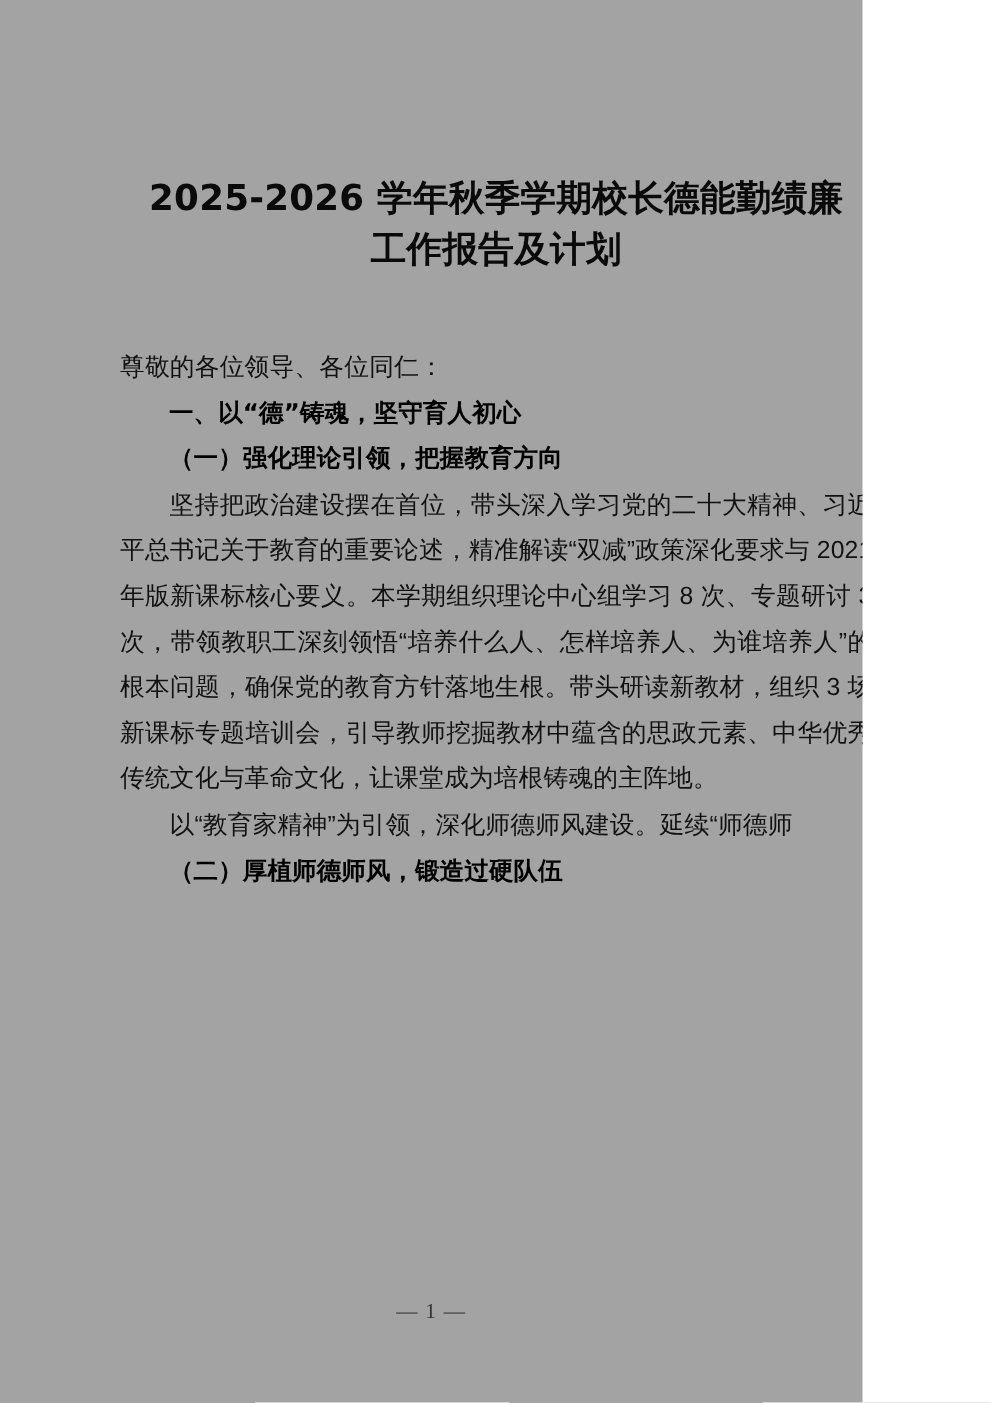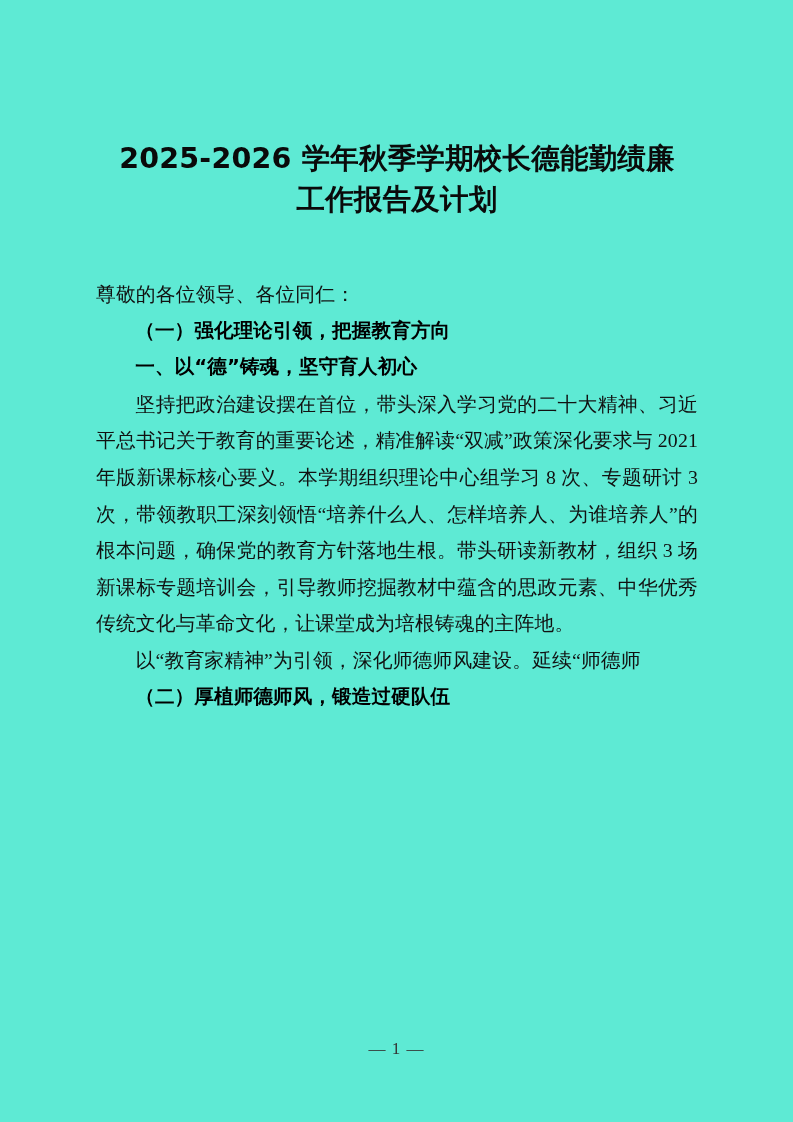--- a/index.html
+++ b/index.html
@@ -7,23 +7,23 @@
     padding: 0;
     background: #ffffff;
   }
   body {
     font-family: "Liberation Serif", "DejaVu Serif", serif;
     color: #000000;
     -webkit-font-smoothing: antialiased;
   }
   #page {
     position: relative;
-    width: 793px;
+    width: 690px;
     height: 1122px;
-    background: #5eead4;
+    background: #a3a3a3;
     overflow: hidden;
     box-sizing: border-box;
   }
   .doc-body {
     position: absolute;
     left: 96px;
     top: 138px;
     width: 602px;
   }
   .doc-title {
@@ -45,21 +45,21 @@
     height: 56px;
   }
   p.para {
     margin: 0;
     font-size: 19.8px;
     line-height: 36.6px;
     text-align: justify;
     text-justify: inter-ideograph;
     letter-spacing: 0.15px;
     color: #111111;
-    font-family: Liberation Serif, serif;
+    font-family: Liberation Sans, sans-serif;
   }
   p.salutation {
     text-indent: 0;
   }
   p.indent {
     text-indent: 2em;
   }
   p.heading-1,
   p.heading-2 {
     font-family: "DejaVu Sans", "Liberation Sans", sans-serif;
@@ -94,23 +94,23 @@
     <h1 class="doc-title">
       <span class="title-line">2025-2026 学年秋季学期校长德能勤绩廉</span>
       <span class="title-line">工作报告及计划</span>
     </h1>
 
     <div class="spacer-after-title"></div>
 
     <p class="para salutation">尊敬的各位领导、各位同仁：</p>
 
 
+    <p class="para heading-1">一、以“德”铸魂，坚守育人初心</p>
+
     <p class="para heading-2">（一）强化理论引领，把握教育方向</p>
-
-    <p class="para heading-1">一、以“德”铸魂，坚守育人初心</p>
 
     <p class="para indent">坚持把政治建设摆在首位，带头深入学习党的二十大精神、习近平总书记关于教育的重要论述，精准解读“双减”政策深化要求与 2021 年版新课标核心要义。本学期组织理论中心组学习 8 次、专题研讨 3 次，带领教职工深刻领悟“培养什么人、怎样培养人、为谁培养人”的根本问题，确保党的教育方针落地生根。带头研读新教材，组织 3 场新课标专题培训会，引导教师挖掘教材中蕴含的思政元素、中华优秀传统文化与革命文化，让课堂成为培根铸魂的主阵地。</p>
 
     <p class="para indent">以“教育家精神”为引领，深化师德师风建设。延续“师德师</p>
 
     <p class="para heading-2">（二）厚植师德师风，锻造过硬队伍</p>
 
   </div>
 
   <div class="footer">

